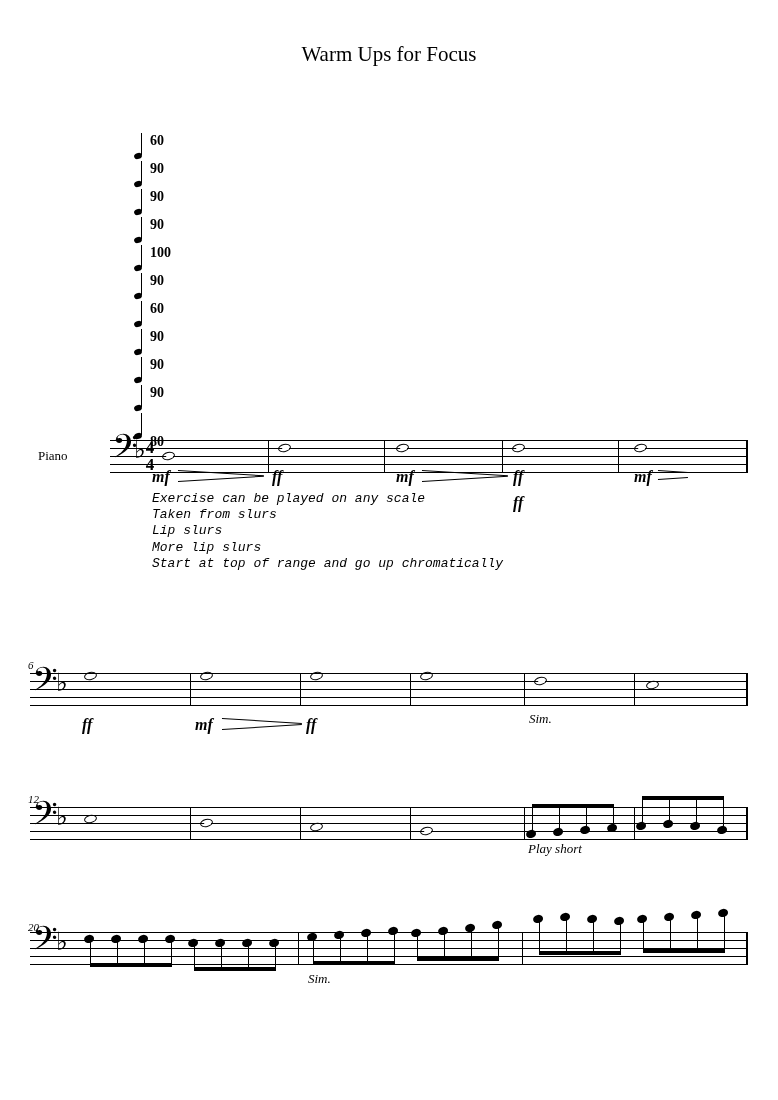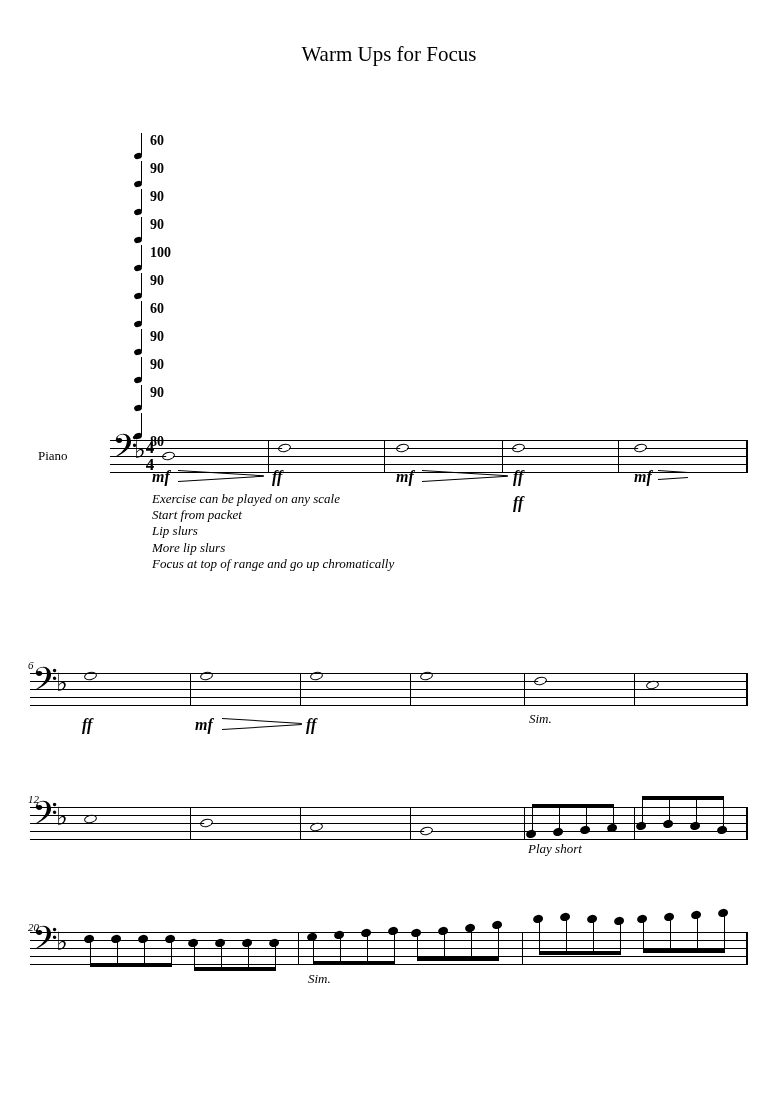--- a/index.html
+++ b/index.html
@@ -61,21 +61,21 @@
   .textmark{position:absolute;font-size:13px;font-style:italic;font-family:"Liberation Serif",serif;white-space:nowrap;}
 
   
   .tempostack{position:absolute;}
   .tempoitem{position:absolute;font-family:"Liberation Serif",serif;font-weight:bold;font-size:14px;}
   .tempo-note{position:absolute;}
   .tempo-note .nh{position:absolute;width:8px;height:6px;background:#000;border-radius:50%/50%;transform:rotate(-20deg);}
   .tempo-note .st{position:absolute;width:1.3px;height:22px;background:#000;}
 
   .performnotes{position:absolute;}
-  .performnotes div{font-size:13px;font-style:italic;font-family:Liberation Serif, serif;line-height:16.2px;white-space:nowrap;}
+  .performnotes div{font-size:13px;font-style:italic;font-family:Liberation Mono, monospace;line-height:16.2px;white-space:nowrap;}
 </style>
 </head>
 <body>
 
 <div class="sheet">
 
   <div class="title">Warm Ups for Focus</div>
 
   <div class="tempostack" style="left:128px;top:125px;width:60px;height:300px;">
 
@@ -188,24 +188,24 @@
   <div class="dyn" style="left:513px;top:468px;">ff</div>
   <div class="dyn" style="left:513px;top:494px;">ff</div>
   <div class="dyn" style="left:634px;top:468px;">mf</div>
   <div class="hair" style="left:658px;top:470px;width:30px;height:10px;">
     <span style="top:0;transform:rotate(4deg);"></span>
     <span style="top:9px;transform:rotate(-4deg);"></span>
   </div>
 
   <div class="performnotes" style="left:152px;top:491px;">
     <div>Exercise can be played on any scale</div>
-    <div>Start from packet</div>
+    <div>Taken from slurs</div>
     <div>Lip slurs</div>
     <div>More lip slurs</div>
-    <div>Focus at top of range and go up chromatically</div>
+    <div>Start at top of range and go up chromatically</div>
   </div>
 
   <div class="measnum" style="left:28px;top:659px;">6</div>
   <div class="staff" style="left:30px;top:673px;width:718px;height:33px;">
     <div class="line l0"></div>
     <div class="line l1"></div>
     <div class="line l2"></div>
     <div class="line l3"></div>
     <div class="line l4"></div>
 

